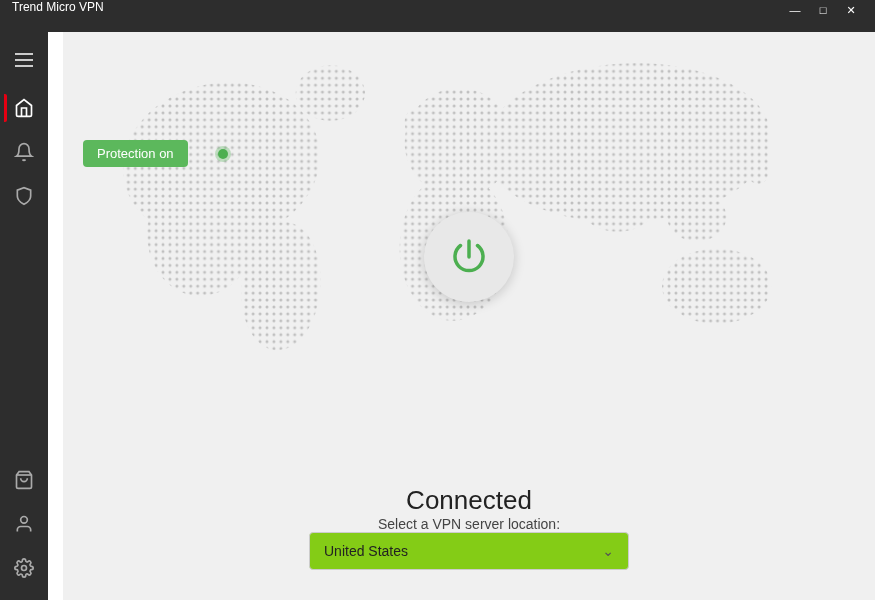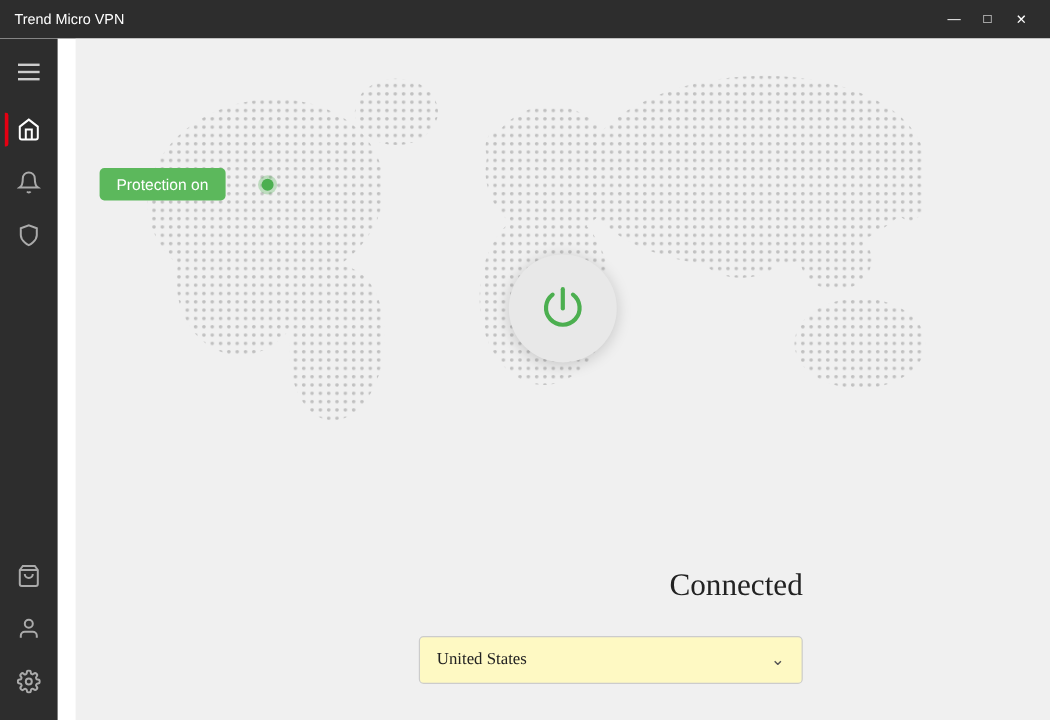--- a/index.html
+++ b/index.html
@@ -11,21 +11,20 @@
       overflow: hidden;
       display: flex;
       flex-direction: column;
     }
 
     
     .title-bar {
       background: #2d2d2d;
       height: 32px;
       display: flex;
-      align-items: center;
       justify-content: space-between;
       padding: 0 12px;
       flex-shrink: 0;
       gap: 18px;
     }
     .title-bar-title {
       color: #fff;
       font-size: 12px;
     }
     .title-bar-controls {
@@ -205,44 +204,43 @@
     }
 
     
     .bottom-section {
       position: absolute;
       bottom: 30px;
       left: 50%;
       transform: translateX(-50%);
       display: flex;
       flex-direction: column;
-      align-items: flex-end;
-      gap: 27px;
+      align-items: center;
+      gap: 0;
       z-index: 10;
       width: 400px;
-      font-family: Liberation Serif, serif;
     }
 
     .connected-text {
       font-size: 26px;
       color: #222;
       font-weight: 400;
     }
 
     .vpn-label {
       font-size: 14px;
       color: #444;
     }
 
     .location-dropdown {
       width: 320px;
       padding: 10px 14px;
       border: 1px solid #ccc;
       border-radius: 4px;
-      background: #fef9c3;
+      background: #84cc16;
       display: flex;
       align-items: center;
       justify-content: space-between;
       cursor: pointer;
       font-size: 14px;
       color: #222;
     }
     .chevron-down {
       color: #555;
       font-size: 14px;
@@ -364,20 +362,21 @@
       <button class="power-button">
         <svg class="power-icon" viewBox="0 0 44 44" fill="none" xmlns="http://www.w3.org/2000/svg">
           <path d="M22 6V22" stroke="#4caf50" stroke-width="3.5" stroke-linecap="round"></path>
           <path d="M13.5 10.5A14 14 0 1 0 30.5 10.5" stroke="#4caf50" stroke-width="3.5" stroke-linecap="round" fill="none"></path>
         </svg>
       </button>
     </div>
 
     <div class="bottom-section">
       <div class="connected-text">Connected</div>
+      <div class="vpn-label">Select a VPN server location:</div>
       <div class="location-dropdown">
         <span>United States</span>
         <span class="chevron-down">⌄</span>
       </div>
     </div>
 
   </div>
 </div>
 
 </body></html>

